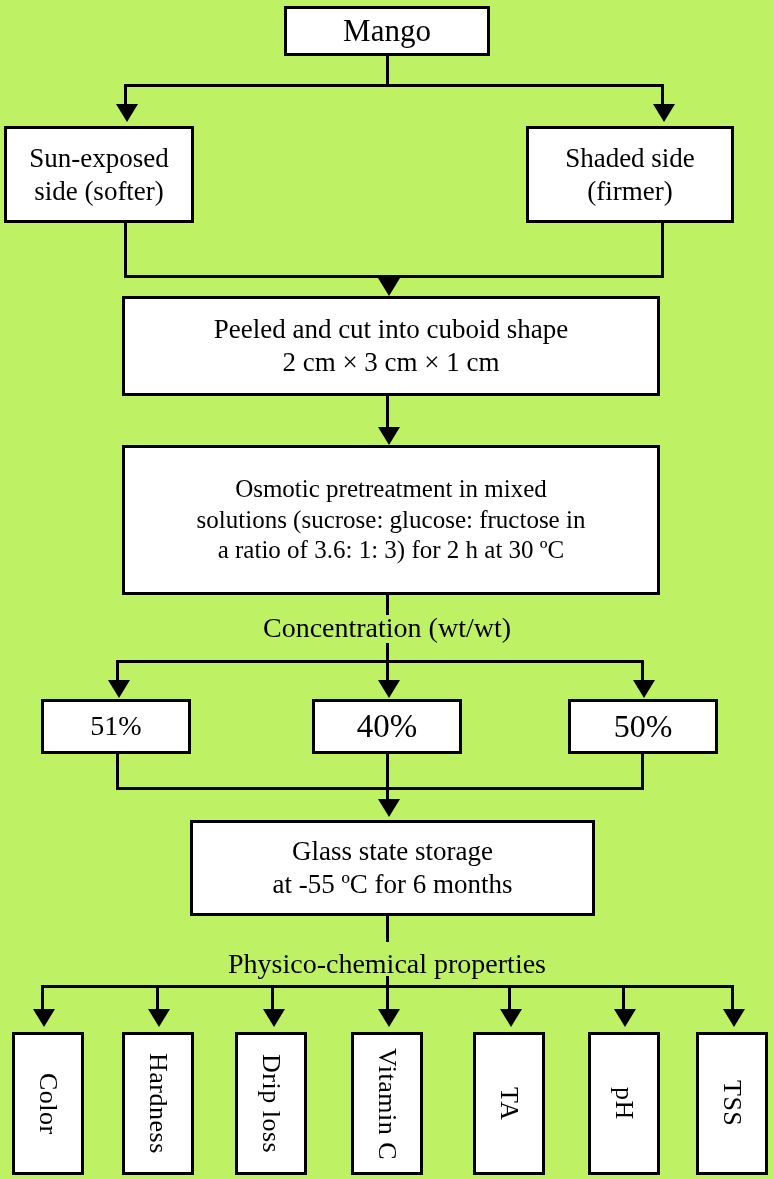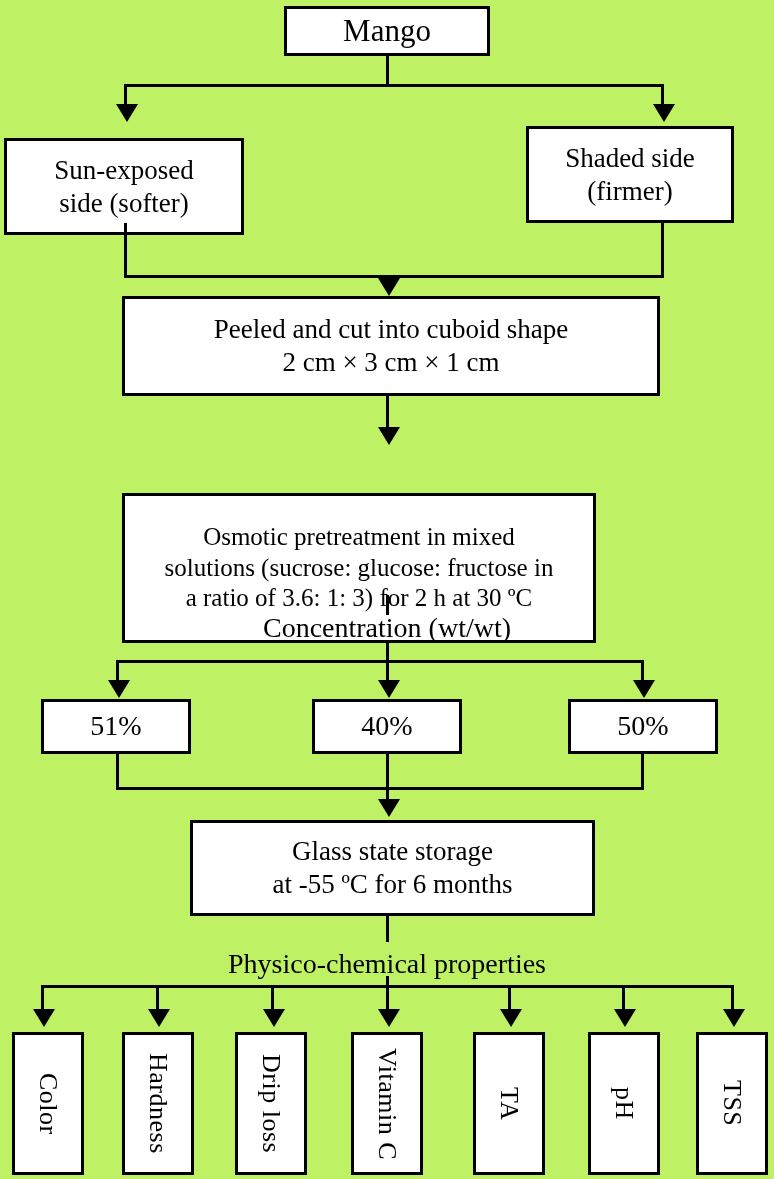--- a/index.html
+++ b/index.html
@@ -32,27 +32,27 @@
     color: #000;
   }
   .node .txt {
     display: block;
     white-space: pre-line;
     padding: 0 6px;
   }
 
   
   .n-mango        { left: 284px; top: 6px;    width: 206px; height: 50px;  font-size: 31px; }
-  .n-sun          { left: 4px;   top: 126px;  width: 240px; height: 97px;  font-size: 27px; margin-top: 12px; }
+  .n-sun          { left: 4px;   top: 126px;  width: 190px; height: 97px;  font-size: 27px; }
   .n-shaded       { left: 526px; top: 126px;  width: 208px; height: 97px;  font-size: 27px; }
   .n-peeled       { left: 122px; top: 296px;  width: 538px; height: 100px; font-size: 27px; }
-  .n-osmotic      { left: 122px; top: 445px;  width: 474px; height: 150px; font-size: 25px; margin-top: 48px; }
+  .n-osmotic      { left: 122px; top: 445px;  width: 538px; height: 150px; font-size: 25px; }
   .n-c30          { left: 41px;  top: 699px;  width: 150px; height: 55px;  font-size: 28px; }
-  .n-c40          { left: 312px; top: 699px;  width: 150px; height: 55px;  font-size: 28px; }
-  .n-c50          { left: 568px; top: 699px;  width: 150px; height: 55px;  font-size: 28px; }
+  .n-c40          { left: 312px; top: 699px;  width: 150px; height: 55px;  font-size: 33px; }
+  .n-c50          { left: 568px; top: 699px;  width: 150px; height: 55px;  font-size: 32px; }
   .n-glass        { left: 190px; top: 820px;  width: 405px; height: 96px;  font-size: 27px; }
 
   
   .n-leaf {
     top: 1032px;
     width: 72px;
     height: 143px;
     border-width: 3px;
     font-size: 26px;
   }

